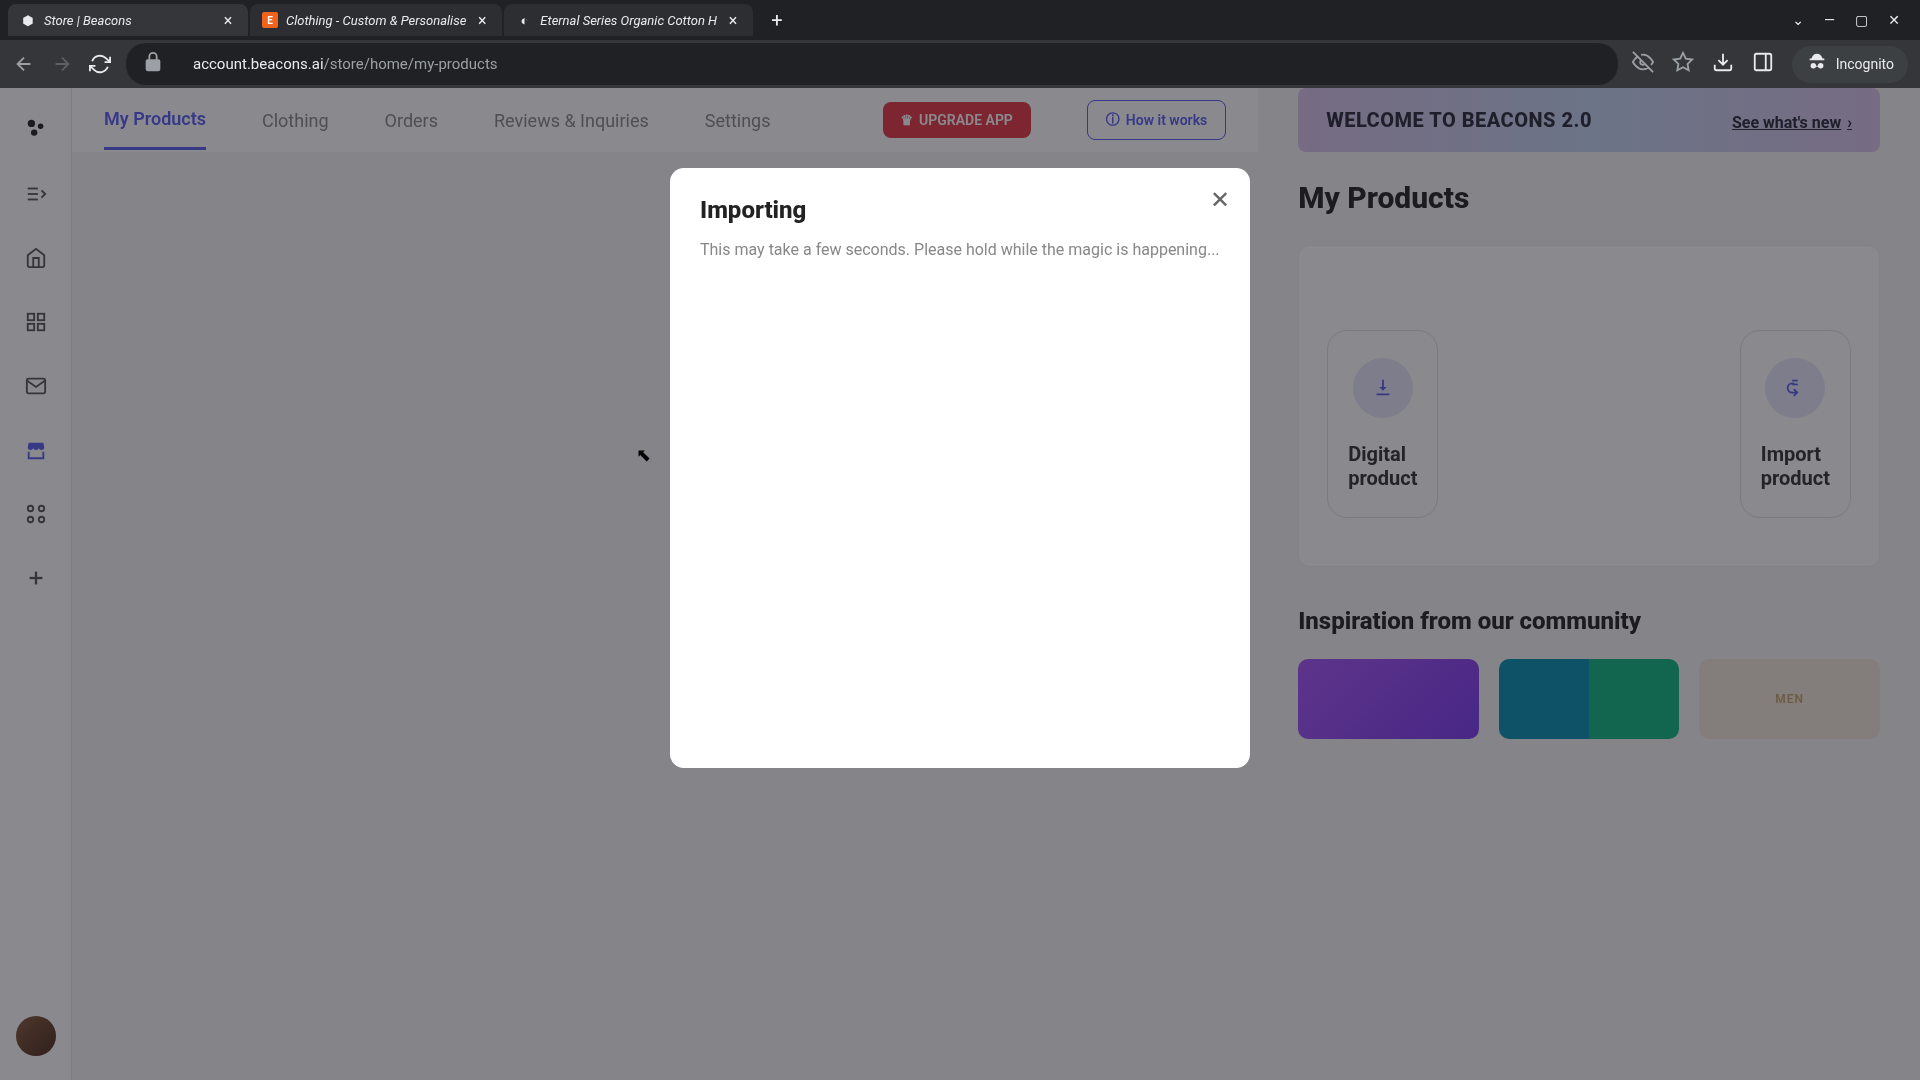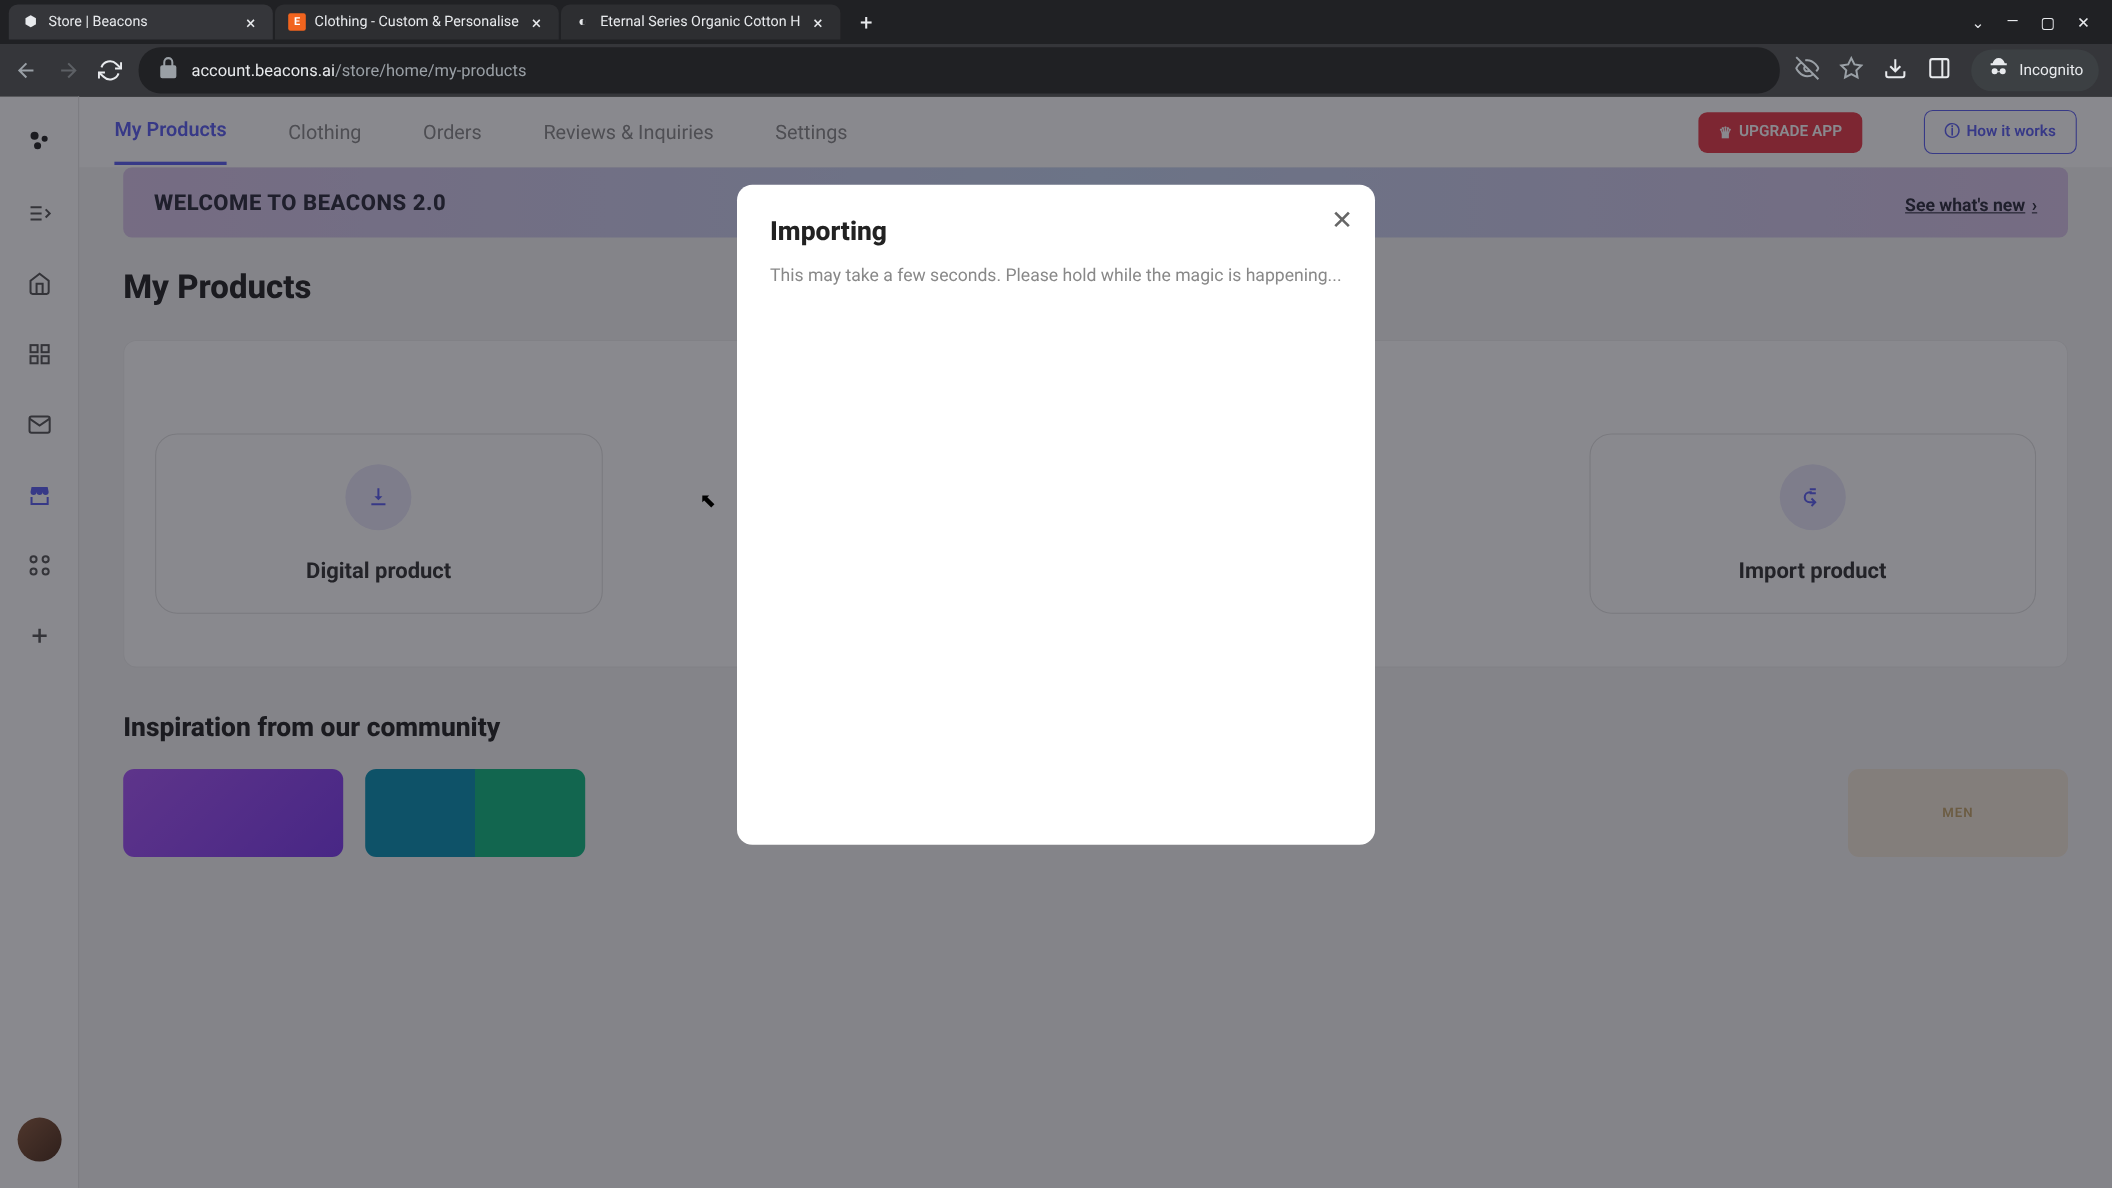--- a/index.html
+++ b/index.html
@@ -16,48 +16,48 @@
     .browser-chrome { background: #202124; color: #e8eaed; }
     .tab-bar { display: flex; align-items: center; height: 40px; padding: 0 8px; gap: 2px; }
     .tab {
       display: flex; align-items: center; gap: 8px;
       padding: 8px 12px; border-radius: 8px 8px 0 0;
       font-size: 13px; max-width: 280px; min-width: 240px;
       background: #2d2e31; position: relative;
     }
     .tab.active { background: #35363a; }
     .tab-favicon { width: 16px; height: 16px; display: flex; align-items: center; justify-content: center; }
-    .tab-title { flex: 1; white-space: nowrap; overflow: hidden; text-overflow: ellipsis; }
+    .tab-title { flex: 1; white-space: nowrap; overflow: hidden; text-overflow: ellipsis; font-style: italic; }
     .tab-close { width: 16px; height: 16px; display: flex; align-items: center; justify-content: center; font-size: 16px; cursor: pointer; }
     .new-tab { width: 28px; height: 28px; display: flex; align-items: center; justify-content: center; font-size: 20px; cursor: pointer; margin-left: 8px; }
     .window-controls { margin-left: auto; display: flex; gap: 20px; padding-right: 12px; }
     .window-controls span { cursor: pointer; font-size: 14px; }
     
     .url-bar { display: flex; align-items: center; height: 48px; padding: 0 12px; gap: 14px; background: #35363a; }
     .nav-btn { width: 24px; height: 24px; display: flex; align-items: center; justify-content: center; cursor: pointer; }
     .url-field { flex: 1; display: flex; align-items: center; gap: 10px; background: #202124; border-radius: 20px; padding: 8px 16px; }
-    .url-text { color: #9aa0a6; font-size: 15px; }
+    .url-text { color: #9aa0a6; font-size: 15px; margin-left: 19px; }
     .url-text .domain { color: #e8eaed; }
     .right-icons { display: flex; gap: 18px; align-items: center; }
     .incognito-badge { display: flex; align-items: center; gap: 8px; background: #3c4043; padding: 6px 14px; border-radius: 20px; font-size: 14px; text-align: center; }
     
     
     .app-container { display: flex; height: calc(100% - 88px); position: relative; }
     .left-rail {
       width: 72px; background: #fff; border-right: 1px solid #e5e5e5;
       display: flex; flex-direction: column; align-items: center;
       padding: 24px 0; gap: 36px;
     }
     .left-rail .rail-item { width: 28px; height: 28px; display: flex; align-items: center; justify-content: center; cursor: pointer; color: #555; }
     .left-rail .rail-item.rail-logo { width: 32px; height: 32px; }
     .left-rail .rail-item.active { color: #5b5ef0; }
     .left-rail .rail-spacer { flex: 1; }
     .left-rail .avatar { width: 40px; height: 40px; border-radius: 50%; background: linear-gradient(135deg, #8b5a3c, #4a2c1a); }
     
-    .main-area { flex: 1; display: flex; flex-direction: column; overflow: hidden; }
+    .main-area { flex: 1; display: flex; overflow: hidden; }
     .top-nav { display: flex; align-items: center; height: 64px; padding: 0 32px; background: #fff; gap: 56px; }
     .top-nav .nav-link { font-size: 18px; color: #888; cursor: pointer; padding-bottom: 18px; padding-top: 18px; }
     .top-nav .nav-link.active { color: #5b5ef0; font-weight: 600; border-bottom: 3px solid #5b5ef0; }
     .top-nav .nav-spacer { flex: 1; }
     .upgrade-btn { background: #e63946; color: #fff; padding: 10px 18px; border-radius: 8px; font-weight: 600; font-size: 14px; display: flex; align-items: center; gap: 6px; cursor: pointer; }
     .howit-btn { background: #fff; border: 1px solid #5b5ef0; color: #5b5ef0; padding: 10px 18px; border-radius: 8px; font-weight: 600; font-size: 14px; display: flex; align-items: center; gap: 6px; cursor: pointer; }
     
     .scroll-area { flex: 1; overflow-y: auto; padding: 0 40px 40px 40px; }
     .welcome-banner {
       background: linear-gradient(90deg, #d8c4e8, #c4d4f0, #d8c4e8);

